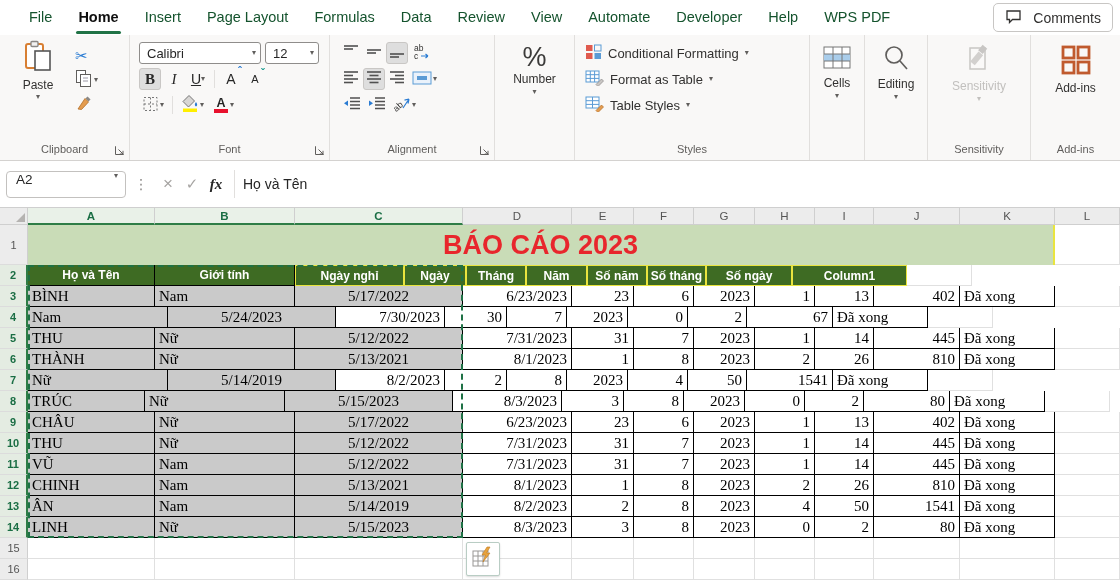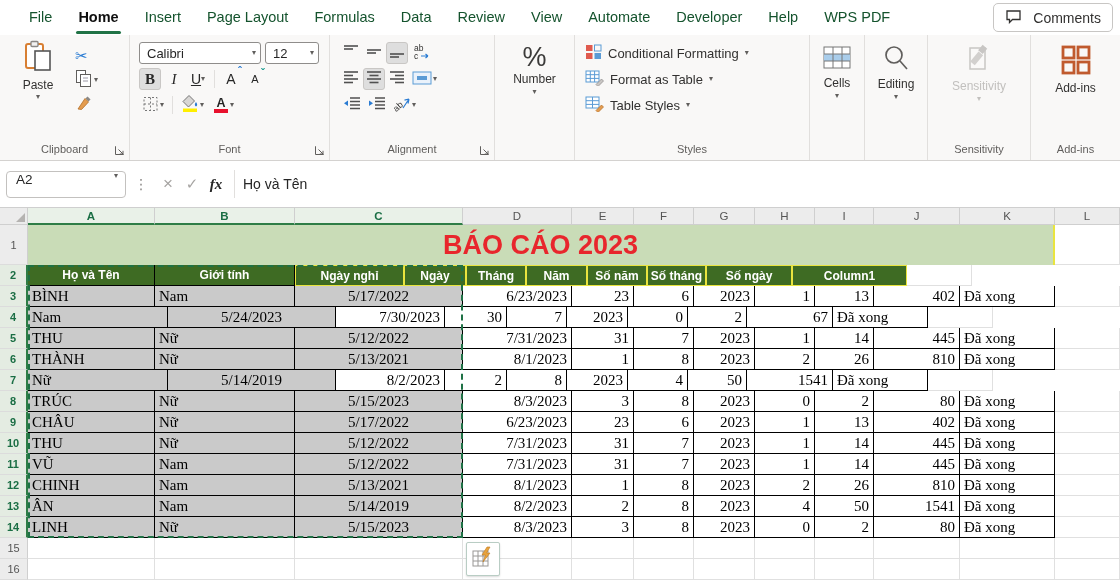--- a/index.html
+++ b/index.html
@@ -571,21 +571,21 @@
         <div class="c ar" style="width: 60px;">8</div>
         <div class="c ar" style="width: 61px;">2023</div>
         <div class="c ar" style="width: 60px;">4</div>
         <div class="c ar" style="width: 59px;">50</div>
         <div class="c ar" style="width: 86px;">1541</div>
         <div class="c " style="width: 95px;">Đã xong</div>
         <div class="gl" style="width: 65px;"></div>
       </div>
       <div class="r" style="height: 21px;">
         <div class="rh sel">8</div>
-        <div class="c  selg" style="width: 127px;">TRÚC</div>
+        <div class="c  selg" style="width: 117px;">TRÚC</div>
         <div class="c  selg" style="width: 140px;">Nữ</div>
         <div class="c ac selg" style="width: 168px;">5/15/2023</div>
         <div class="c ar" style="width: 109px;">8/3/2023</div>
         <div class="c ar" style="width: 62px;">3</div>
         <div class="c ar" style="width: 60px;">8</div>
         <div class="c ar" style="width: 61px;">2023</div>
         <div class="c ar" style="width: 60px;">0</div>
         <div class="c ar" style="width: 59px;">2</div>
         <div class="c ar" style="width: 86px;">80</div>
         <div class="c " style="width: 95px;">Đã xong</div>

